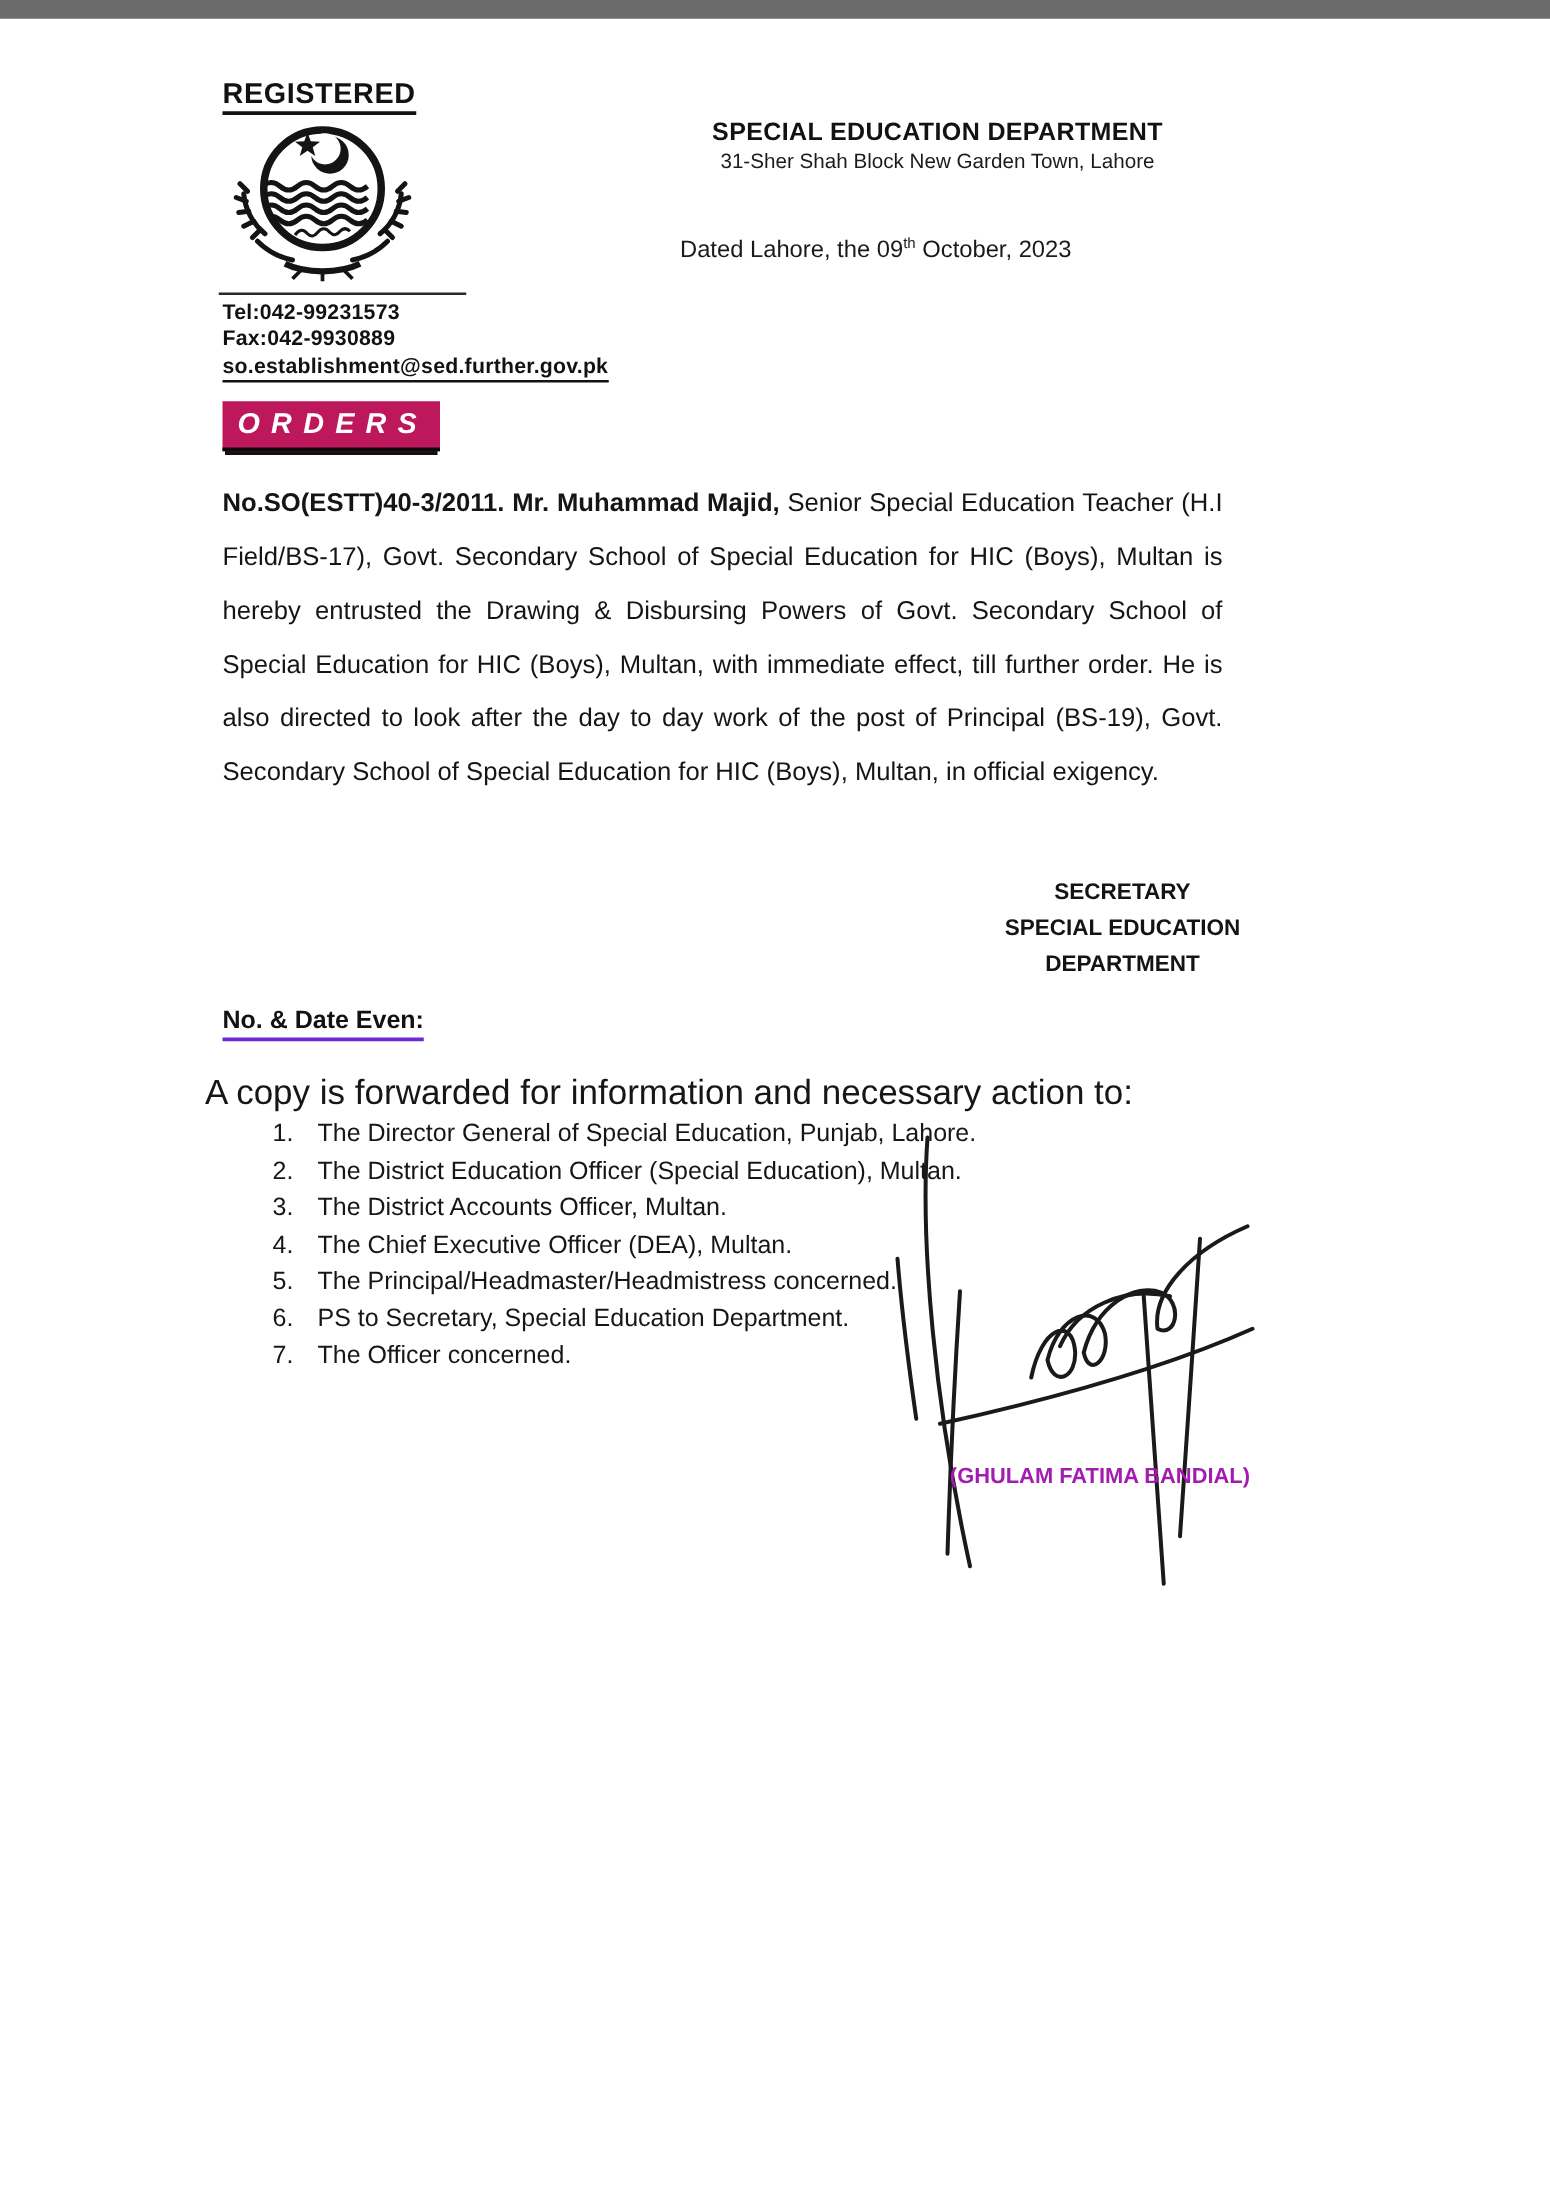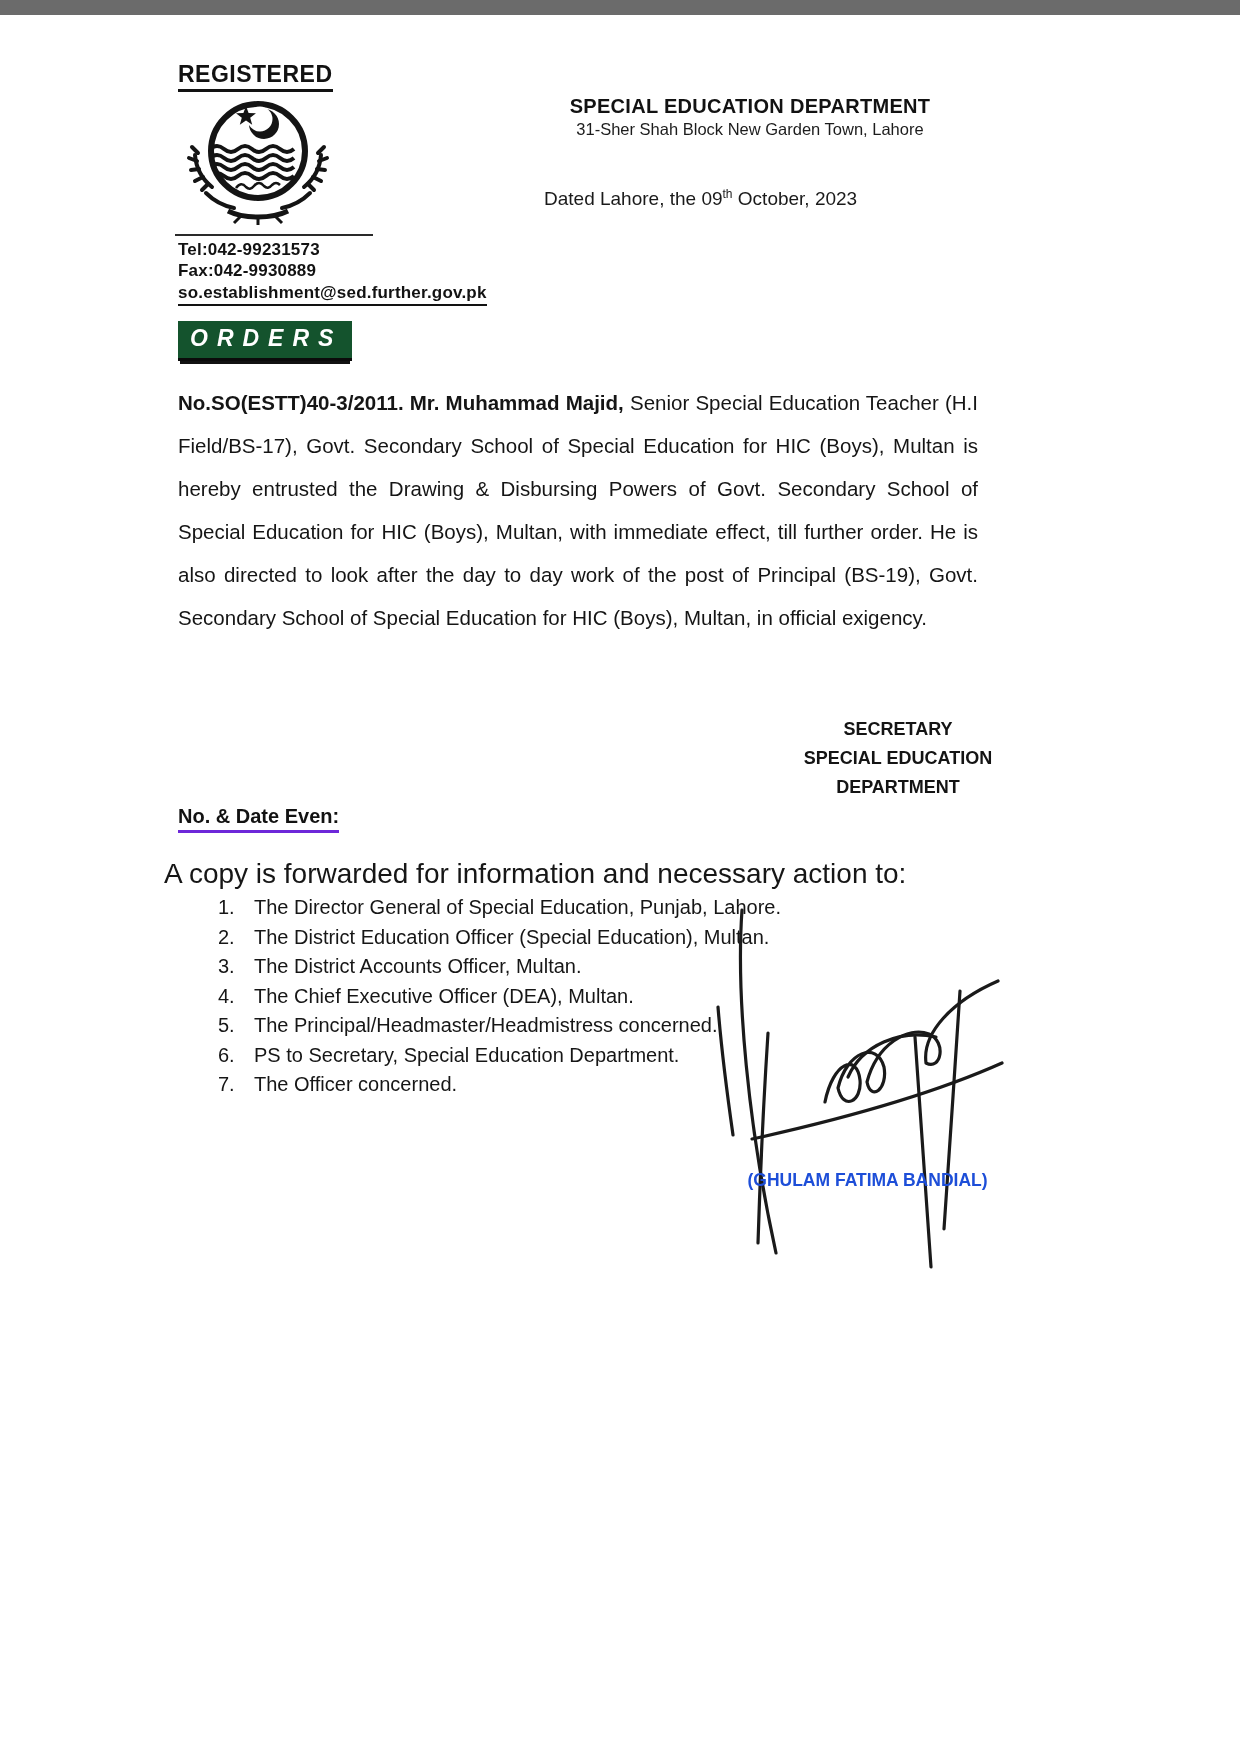--- a/index.html
+++ b/index.html
@@ -49,37 +49,37 @@
     font-size: 16.5px; line-height: 22px; color: #1c1c1c;
   }
   .dateline {
     left: 544px; top: 172px;
     font-size: 19px; color: #1a1a1a;
   }
   .dateline sup { font-size: 12px; }
 
   .orders {
     left: 178px; top: 306px;
-    background: #14532d; color: #ffffff;
+    background: #be185d; color: #ffffff;
     font-size: 23px; font-weight: bold; font-style: italic;
     letter-spacing: 9px;
     padding: 4px 10px 6px 12px;
     border-bottom: 3px solid #0b0b0b;
     box-shadow: 0 5px 0 -2px #111;
   }
 
   .body-par {
     left: 178px; top: 366px; width: 800px;
     font-size: 20.5px; line-height: 43px;
     text-align: justify; color: #151515;
   }
   .body-par .ref { font-weight: bold; }
 
   .secretary {
-    left: 778px; top: 700px; width: 240px;
+    left: 778px; top: 684px; width: 240px;
     text-align: center; font-weight: bold;
     font-size: 18px; line-height: 29px; color: #141414;
   }
 
   .no-date {
     left: 178px; top: 790px;
     font-size: 20px; font-weight: bold;
     border-bottom: 3px solid #6d28d9; padding-bottom: 2px;
   }
 
@@ -88,22 +88,22 @@
     font-size: 28px; color: #161616;
   }
 
   .dist-list { left: 218px; top: 878px; width: 620px; font-size: 20px; color: #161616; }
   .dist-row { display: flex; line-height: 29.5px; }
   .dist-row .num { width: 36px; flex: 0 0 36px; }
   .dist-row .itm { flex: 1; }
 
   .signatory {
     left: 735px; top: 1148px; width: 265px;
-    text-align: center; font-weight: bold;
-    font-size: 17.5px; line-height: 34px; color: #1d4ed8;
+    text-align: right; font-weight: bold;
+    font-size: 17.5px; line-height: 34px; color: #a21caf;
   }
 
   .sig-svg { left: 600px; top: 880px; pointer-events: none; }
 </style>
 </head>
 <body>
 
 <div class="page">
 
   <div class="abs registered">REGISTERED</div>

